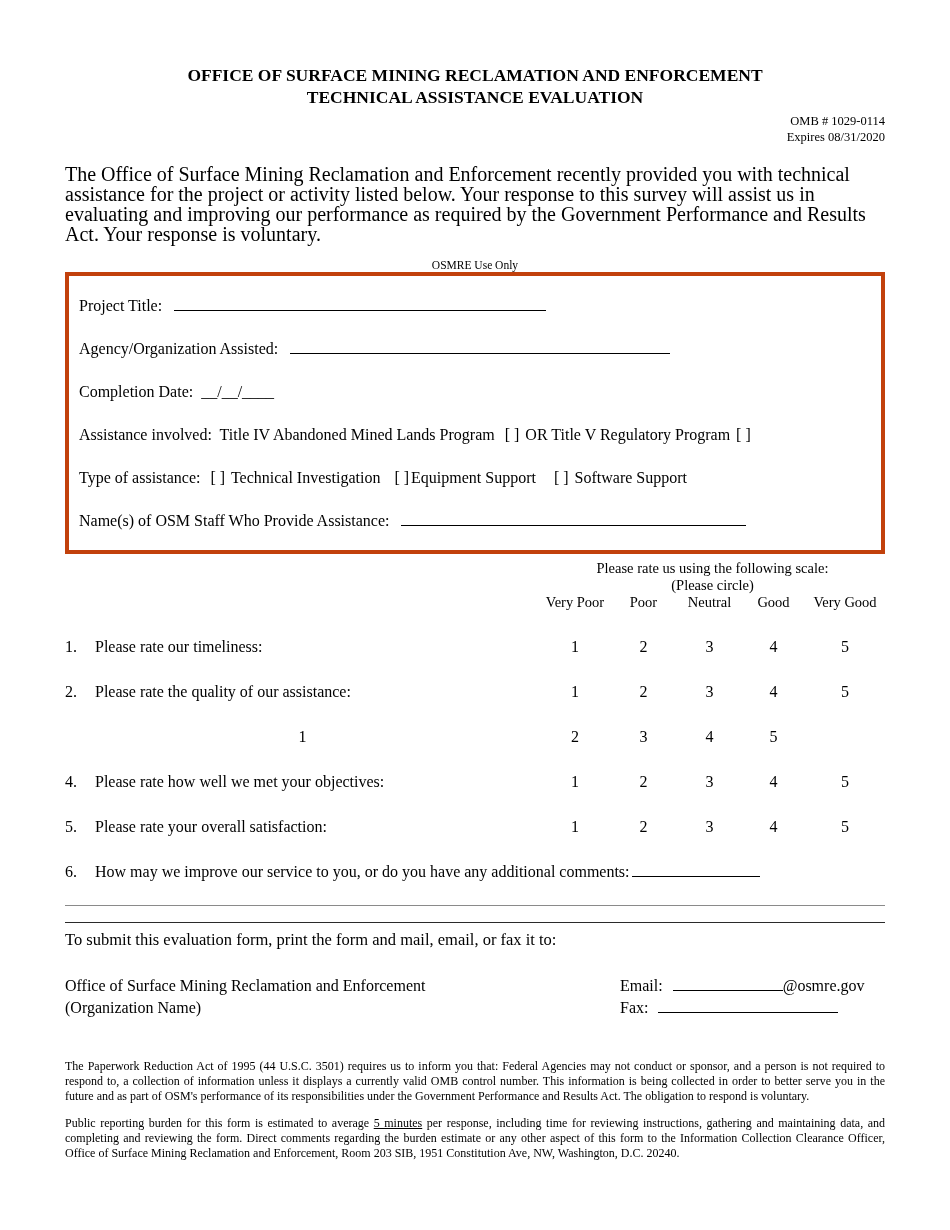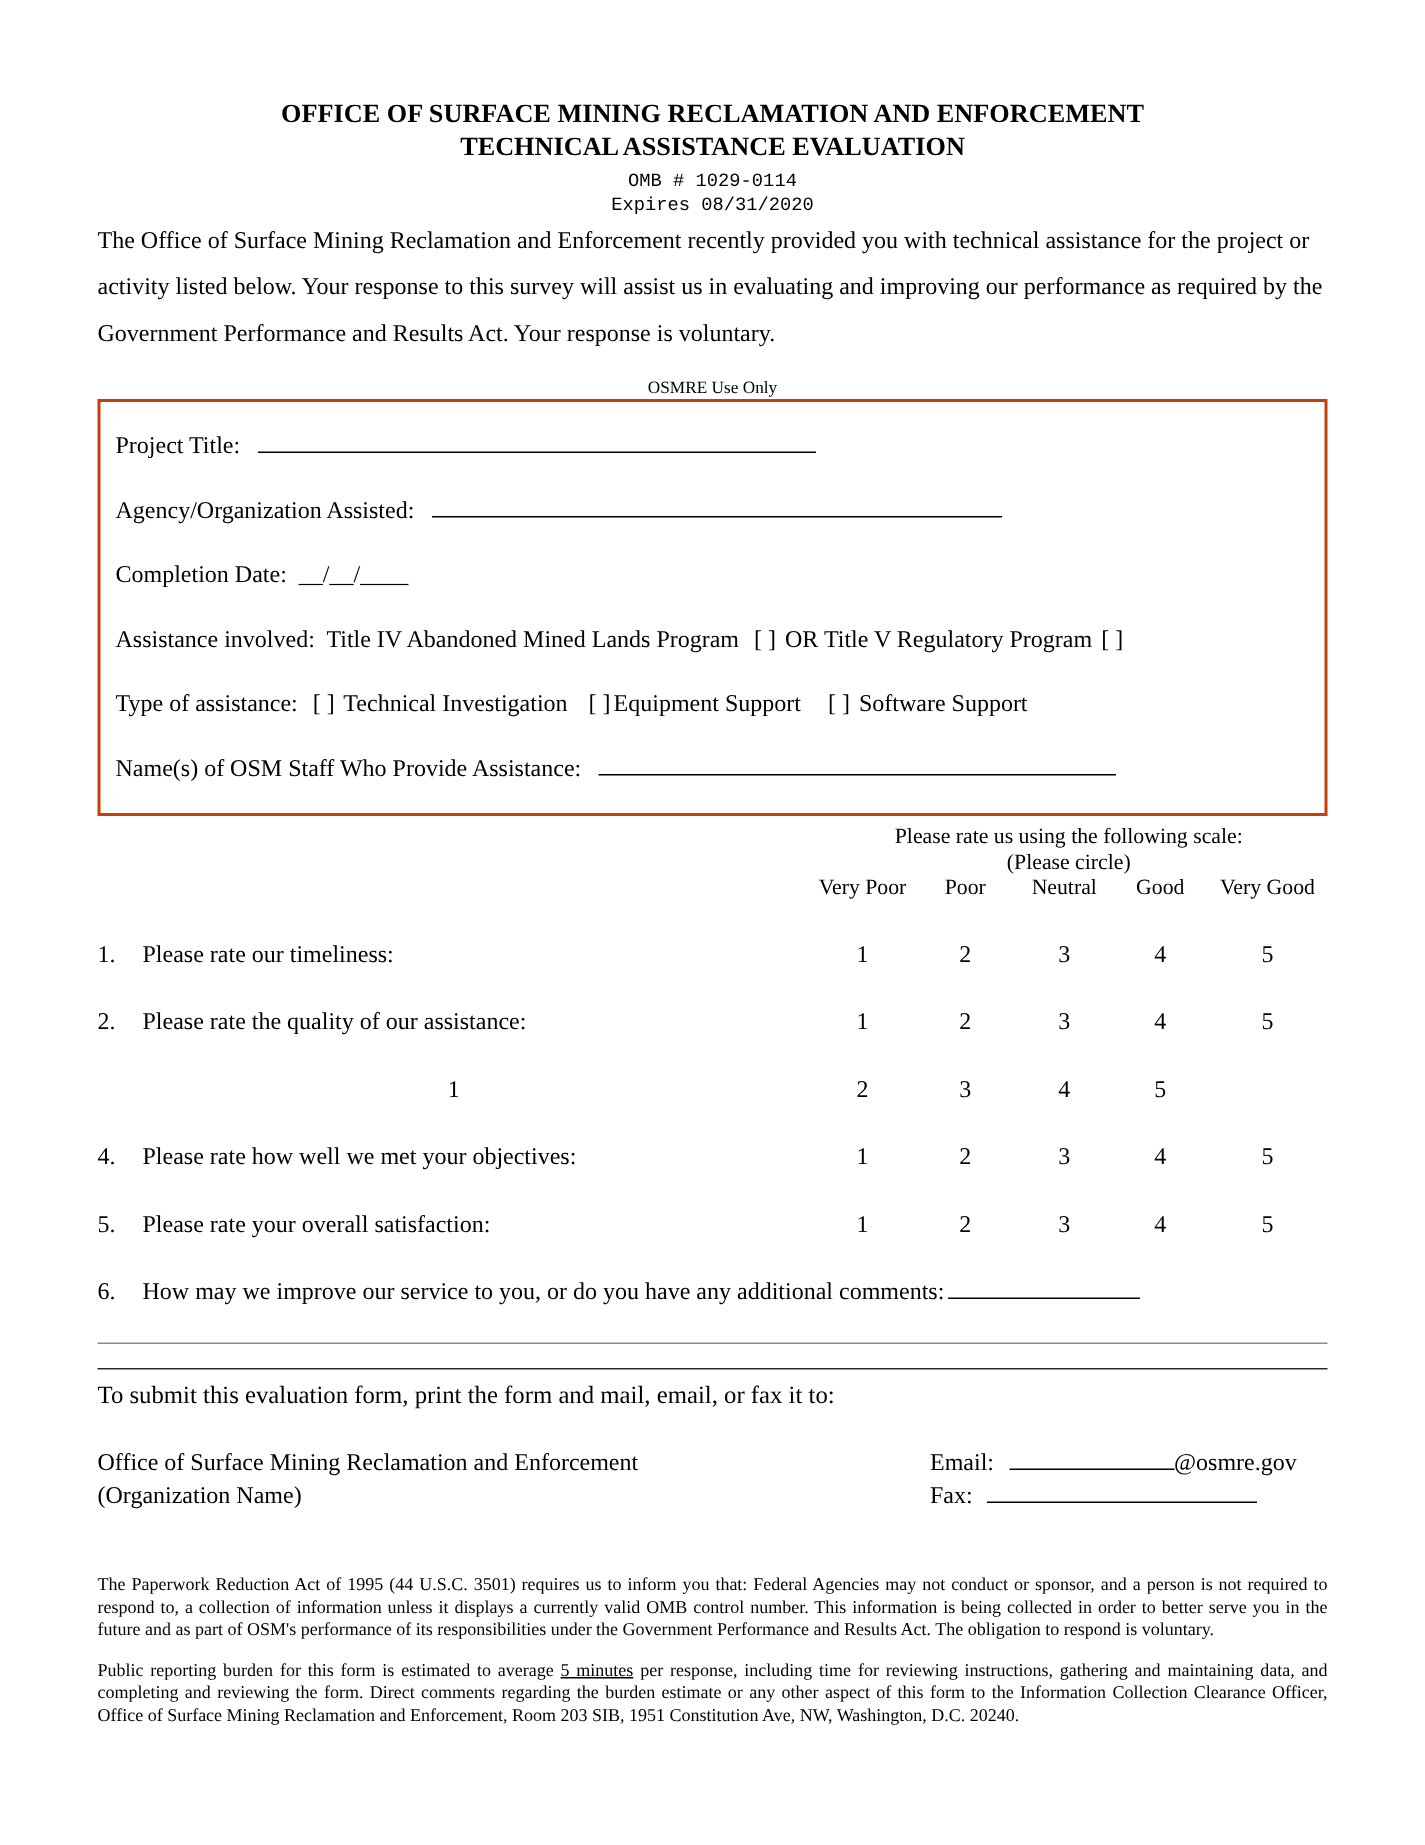--- a/index.html
+++ b/index.html
@@ -7,28 +7,28 @@
   body {
     width: 950px; height: 1230px;
     font-family: "Liberation Serif", "DejaVu Serif", serif;
     color: #000;
     overflow: hidden;
   }
   .page { padding: 64px 65px 0 65px; width: 950px; }
 
   
   .title { text-align: center; font-weight: bold; font-size: 17.5px; line-height: 22px; }
-  .omb-block { text-align: center; font-size: 12.5px; line-height: 16px; margin-top: 5px; font-family: Liberation Mono, monospace; }
+  .omb-block { text-align: right; font-size: 12.5px; line-height: 16px; margin-top: 5px; }
 
   
-  .intro { font-size: 16px; line-height: 31px; }
+  .intro { margin-top: 19px; font-size: 20px; line-height: 20px; }
 
   
   .box-label { text-align: center; font-size: 11.5px; margin-top: 15px; margin-bottom: 1px; }
-  .osmre-box { border: 2px solid #c2410c; padding: 8px 10px; }
+  .osmre-box { border: 4px solid #c2410c; padding: 8px 10px; }
   .box-row { line-height: 43px; white-space: nowrap; font-size: 16px; }
   .uline { display: inline-block; border-bottom: 1.5px solid #000; height: 5px; margin-left: 8px; }
   .w372 { width: 372px; } .w380 { width: 380px; } .w345 { width: 345px; }
   .w128 { width: 128px; margin-left: 2px; } .w110 { width: 110px; } .w180 { width: 180px; }
   .cb { padding: 0 2px; }
 
   
   .rate-scale-head { margin-left: 475px; width: 345px; text-align: center; font-size: 14.5px; line-height: 16.5px; margin-top: 6px; }
   .rate-row { display: grid; grid-template-columns: 475px 70px 67px 65px 63px 80px; align-items: baseline; }
   .rate-row .cell { text-align: center; }

